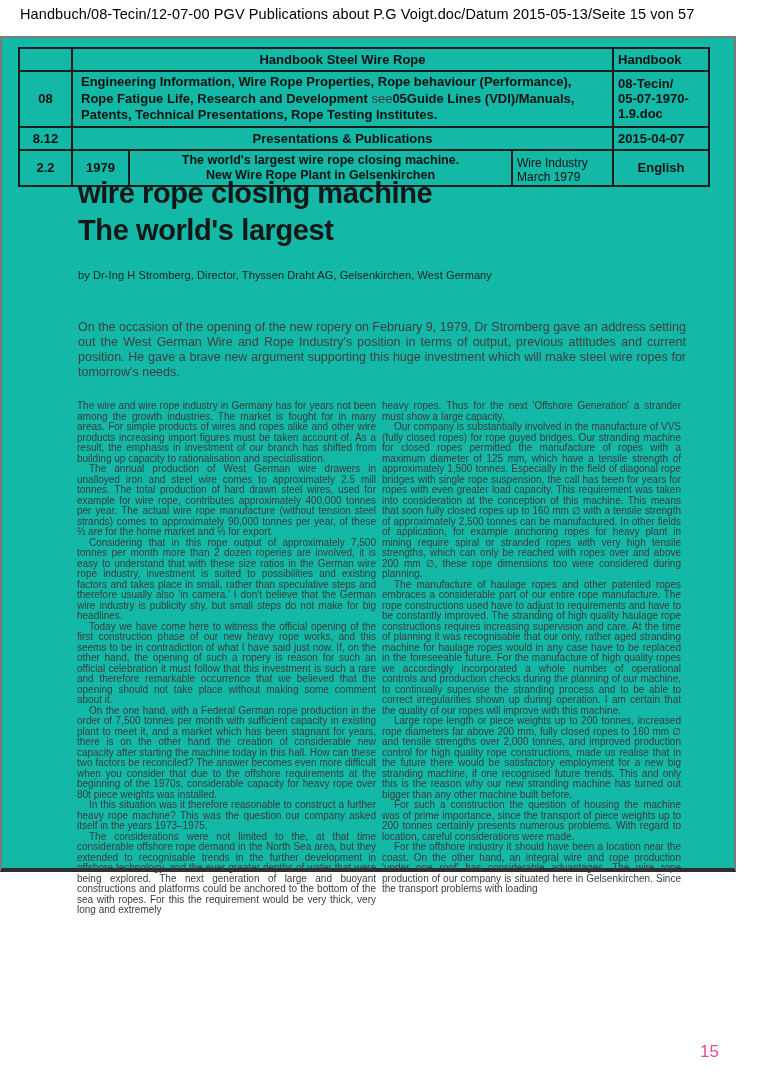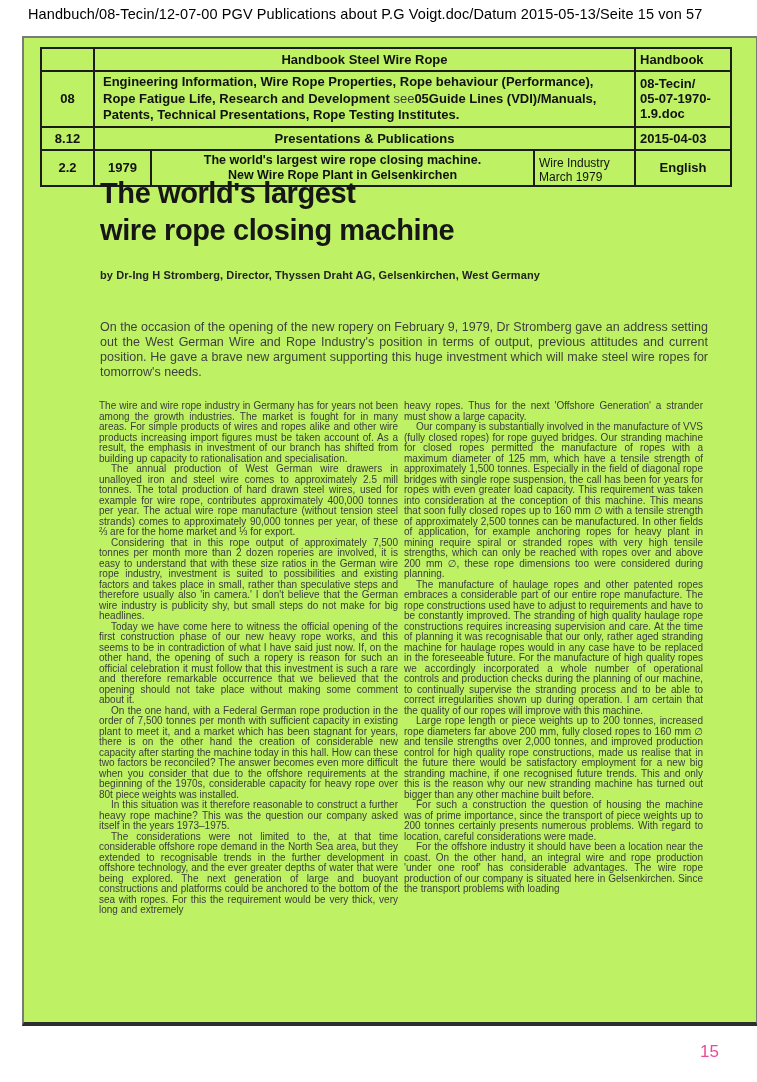--- a/index.html
+++ b/index.html
@@ -4,30 +4,30 @@
 <style>
   * { box-sizing: border-box; margin: 0; padding: 0; }
   html, body {
     width: 757px; height: 1082px;
     background: #ffffff;
     font-family: "Liberation Sans", sans-serif;
     position: relative;
     overflow: hidden;
   }
   .header-line {
-    position: absolute; left: 28px; top: 6px;
+    position: absolute; left: 20px; top: 6px;
     font-size: 14.5px; color: #000; letter-spacing: 0.1px;
     white-space: nowrap;
   }
   .page-frame {
-    position: absolute; left: 22px; top: 36px;
-    width: 736px; height: 990px;
+    position: absolute; left: 0; top: 36px;
+    width: 736px; height: 836px;
     border: 2px solid #7a7a7a;
     border-bottom: 4px solid #2e2e2e;
-    background: #bef264;
+    background: #14b8a6;
   }
   
   table.index {
     position: absolute; left: 16px; top: 9px;
     width: 690px;
     border-collapse: collapse;
     table-layout: fixed;
     color: #121212;
   }
   table.index td {
@@ -50,21 +50,21 @@
   .row4 .titlecell { font-size: 12.5px; line-height: 15px; text-align: center; }
   .row4 .sourcecell { font-weight: normal; font-size: 12px; line-height: 14px; vertical-align: top; padding-top: 5px; }
   
   .article-title {
     position: absolute; left: 76px; top: 137px;
     font-size: 29px; line-height: 37px; font-weight: bold;
     color: #161616; letter-spacing: -0.4px;
   }
   .byline {
     position: absolute; left: 76px; top: 231px;
-    font-size: 11px; font-weight: bold; color: #222;
+    font-size: 11px; font-weight: normal; color: #222;
     letter-spacing: 0.1px;
   }
   .intro {
     position: absolute; left: 76px; top: 282px;
     width: 608px;
     font-size: 12.5px; line-height: 15px;
     color: #3f3f3f; text-align: justify;
   }
   .bodycol {
     position: absolute; top: 363px;
@@ -107,41 +107,41 @@
       <td colspan="3" class="engtext"><span>Engineering Information, Wire Rope Properties, Rope behaviour (Performance), Rope Fatigue Life, Research and Development </span><span class="see-normal">see</span><span>05Guide Lines (VDI)/Manuals, Patents, Technical Presentations, Rope Testing Institutes.</span></td>
       <td class="filecell">
         <div>08-Tecin/</div>
         <div>05-07-1970-</div>
         <div>1.9.doc</div>
       </td>
     </tr>
     <tr class="row3">
       <td class="c-center big">8.12</td>
       <td colspan="3" class="c-center big">Presentations &amp; Publications</td>
-      <td class="normal">2015-04-03</td>
+      <td class="normal">2015-04-07</td>
     </tr>
     <tr class="row4">
       <td class="c-center">2.2</td>
       <td class="normal c-center">1979</td>
       <td class="titlecell">
         <div>The world's largest wire rope closing machine.</div>
         <div>New Wire Rope Plant in Gelsenkirchen</div>
       </td>
       <td class="sourcecell">
         <div>Wire Industry</div>
         <div>March 1979</div>
       </td>
       <td class="c-center">English</td>
     </tr>
   </tbody>
     </table>
 
   <div class="article-title">
+    <div>wire rope closing machine</div>
     <div>The world's largest</div>
-    <div>wire rope closing machine</div>
   </div>
 
   <div class="byline">by Dr-Ing H Stromberg, Director, Thyssen Draht AG, Gelsenkirchen, West Germany</div>
 
   <div class="intro">On the occasion of the opening of the new ropery on February 9, 1979, Dr Stromberg gave an address setting out the West German Wire and Rope Industry's position in terms of output, previous attitudes and current position. He gave a brave new argument supporting this huge investment which will make steel wire ropes for tomorrow's needs.</div>
 
   <div class="bodycol left">
     <p>The wire and wire rope industry in Germany has for years not been among the growth industries. The market is fought for in many areas. For simple products of wires and ropes alike and other wire products increasing import figures must be taken account of. As a result, the emphasis in investment of our branch has shifted from building up capacity to rationalisation and specialisation.</p>
     <p>The annual production of West German wire drawers in unalloyed iron and steel wire comes to approximately 2.5 mill tonnes. The total production of hard drawn steel wires, used for example for wire rope, contributes approximately 400,000 tonnes per year. The actual wire rope manufacture (without tension steel strands) comes to approximately 90,000 tonnes per year, of these ⅔ are for the home market and ⅓ for export.</p>
     <p>Considering that in this rope output of approximately 7,500 tonnes per month more than 2 dozen roperies are involved, it is easy to understand that with these size ratios in the German wire rope industry, investment is suited to possibilities and existing factors and takes place in small, rather than speculative steps and therefore usually also 'in camera.' I don't believe that the German wire industry is publicity shy, but small steps do not make for big headlines.</p>

